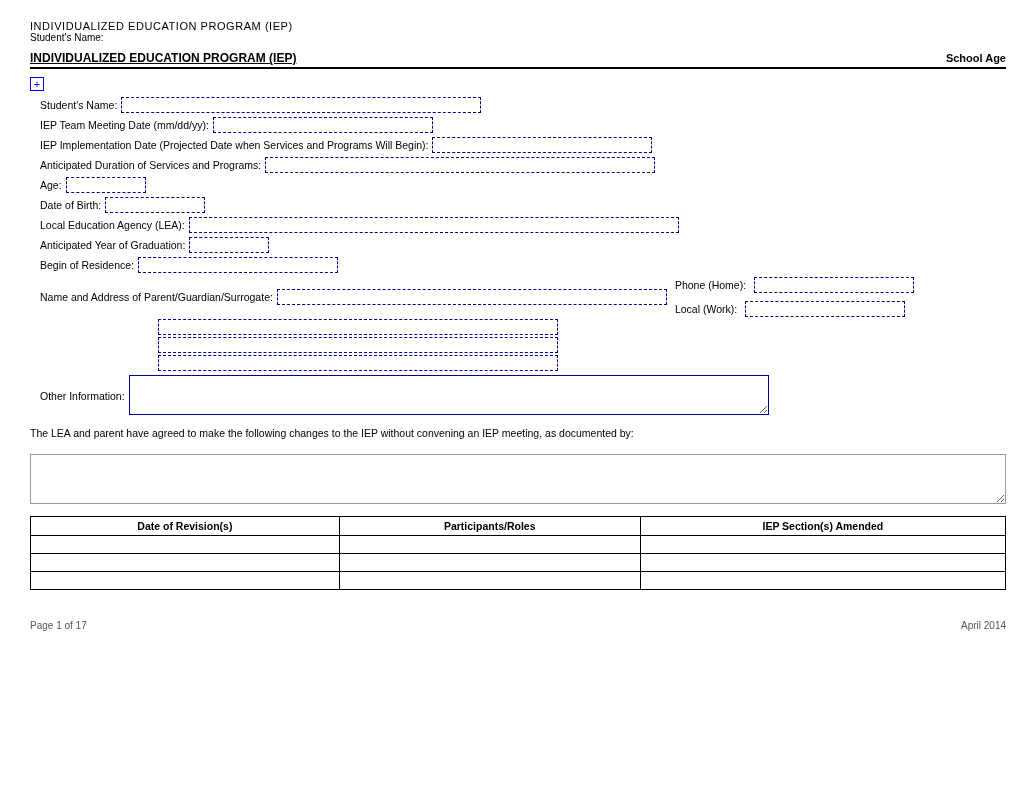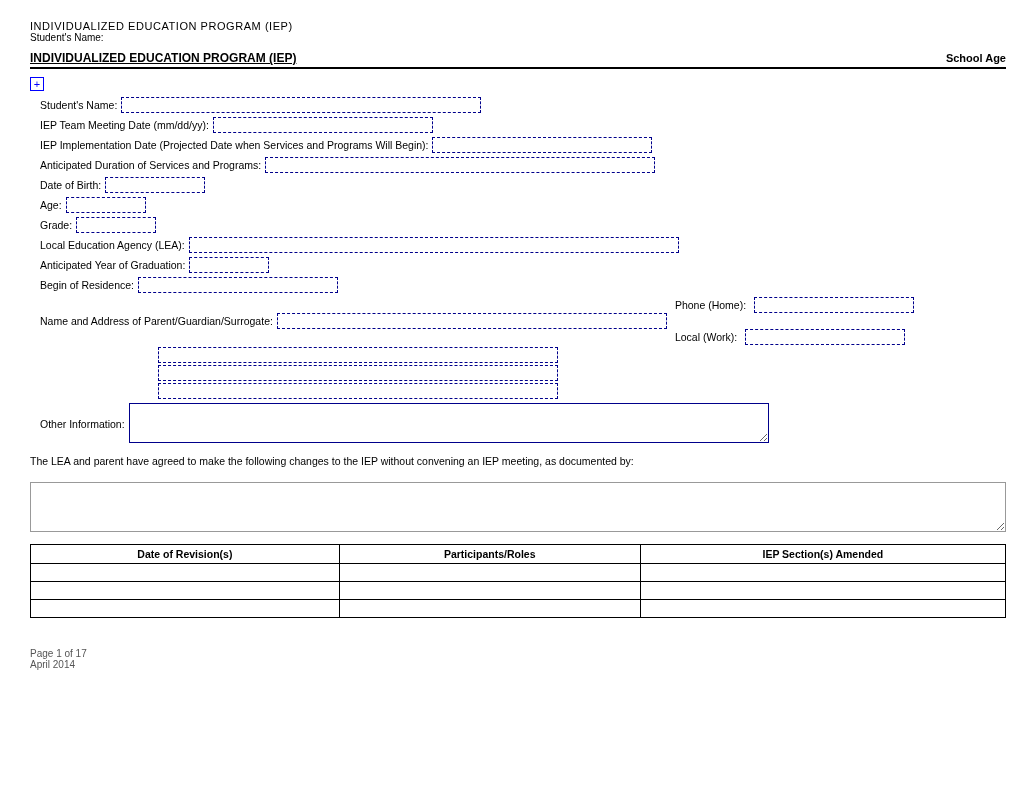--- a/index.html
+++ b/index.html
@@ -126,21 +126,20 @@
     }
     .revision-table td {
       height: 18px;
     }
     .page-footer {
       display: flex;
       justify-content: space-between;
       font-size: 10px;
       margin-top: 30px;
       color: #555;
-      flex-direction: column;
     }
     .inline-group {
       display: flex;
       align-items: center;
       gap: 4px;
     }
   </style>
 </head>
 <body>
 
@@ -178,33 +177,29 @@
     <span class="form-label">IEP Implementation  Date (Projected  Date when  Services  and Programs  Will Begin):</span>
     <input class="form-input medium" type="text" style="">
   </div>
 
   <div class="form-row">
     <span class="form-label">Anticipated  Duration  of Services  and Programs:</span>
     <input class="form-input" style="width: 390px;" type="text">
   </div>
 
   <div class="form-row">
+    <span class="form-label">Age:</span>
+    <input class="form-input age-field" type="text" style="">
+  </div>
+
+  <div class="form-row">
     <span class="form-label">Date of Birth:</span>
     <input class="form-input" style="width: 100px;" type="text">
   </div>
 
-  <div class="form-row">
-    <span class="form-label">Age:</span>
-    <input class="form-input age-field" type="text" style="">
-  </div>
-
-  <div class="form-row">
-    <span class="form-label">Grade:</span>
-    <input class="form-input grade-field" type="text" style="">
-  </div>
 
   <div class="form-row">
     <span class="form-label">Local Education  Agency (LEA):</span>
     <input class="form-input lea-field" type="text" style="">
   </div>
 
   <div class="form-row">
     <span class="form-label">Anticipated  Year of Graduation:</span>
     <input class="form-input year-field" type="text" style="">
   </div>
@@ -212,21 +207,21 @@
   <div class="form-row">
     <span class="form-label">Begin of Residence:</span>
     <input class="form-input county-field" type="text" style="">
   </div>
 
   <div class="form-row" style="align-items:center; margin-bottom:2px;">
     <span class="form-label" style="margin-top:0;">Name and Address of Parent/Guardian/Surrogate:</span>
     <div style="display:flex; flex-direction:column; gap:2px;">
       <input class="form-input address-field" type="text" style="">
     </div>
-    <div style="margin-left:8px; display:flex; flex-direction:column; gap:16px;">
+    <div style="margin-left:8px; display:flex; flex-direction:column; gap:8px;">
       <div class="inline-group">
         <span class="form-label">Phone (Home):</span>
         <input class="form-input phone-field" type="text" style="">
       </div>
       <div class="inline-group">
         <span class="form-label">Local (Work):</span>
         <input class="form-input phone-field" type="text" style="">
       </div>
     </div>
   </div>

